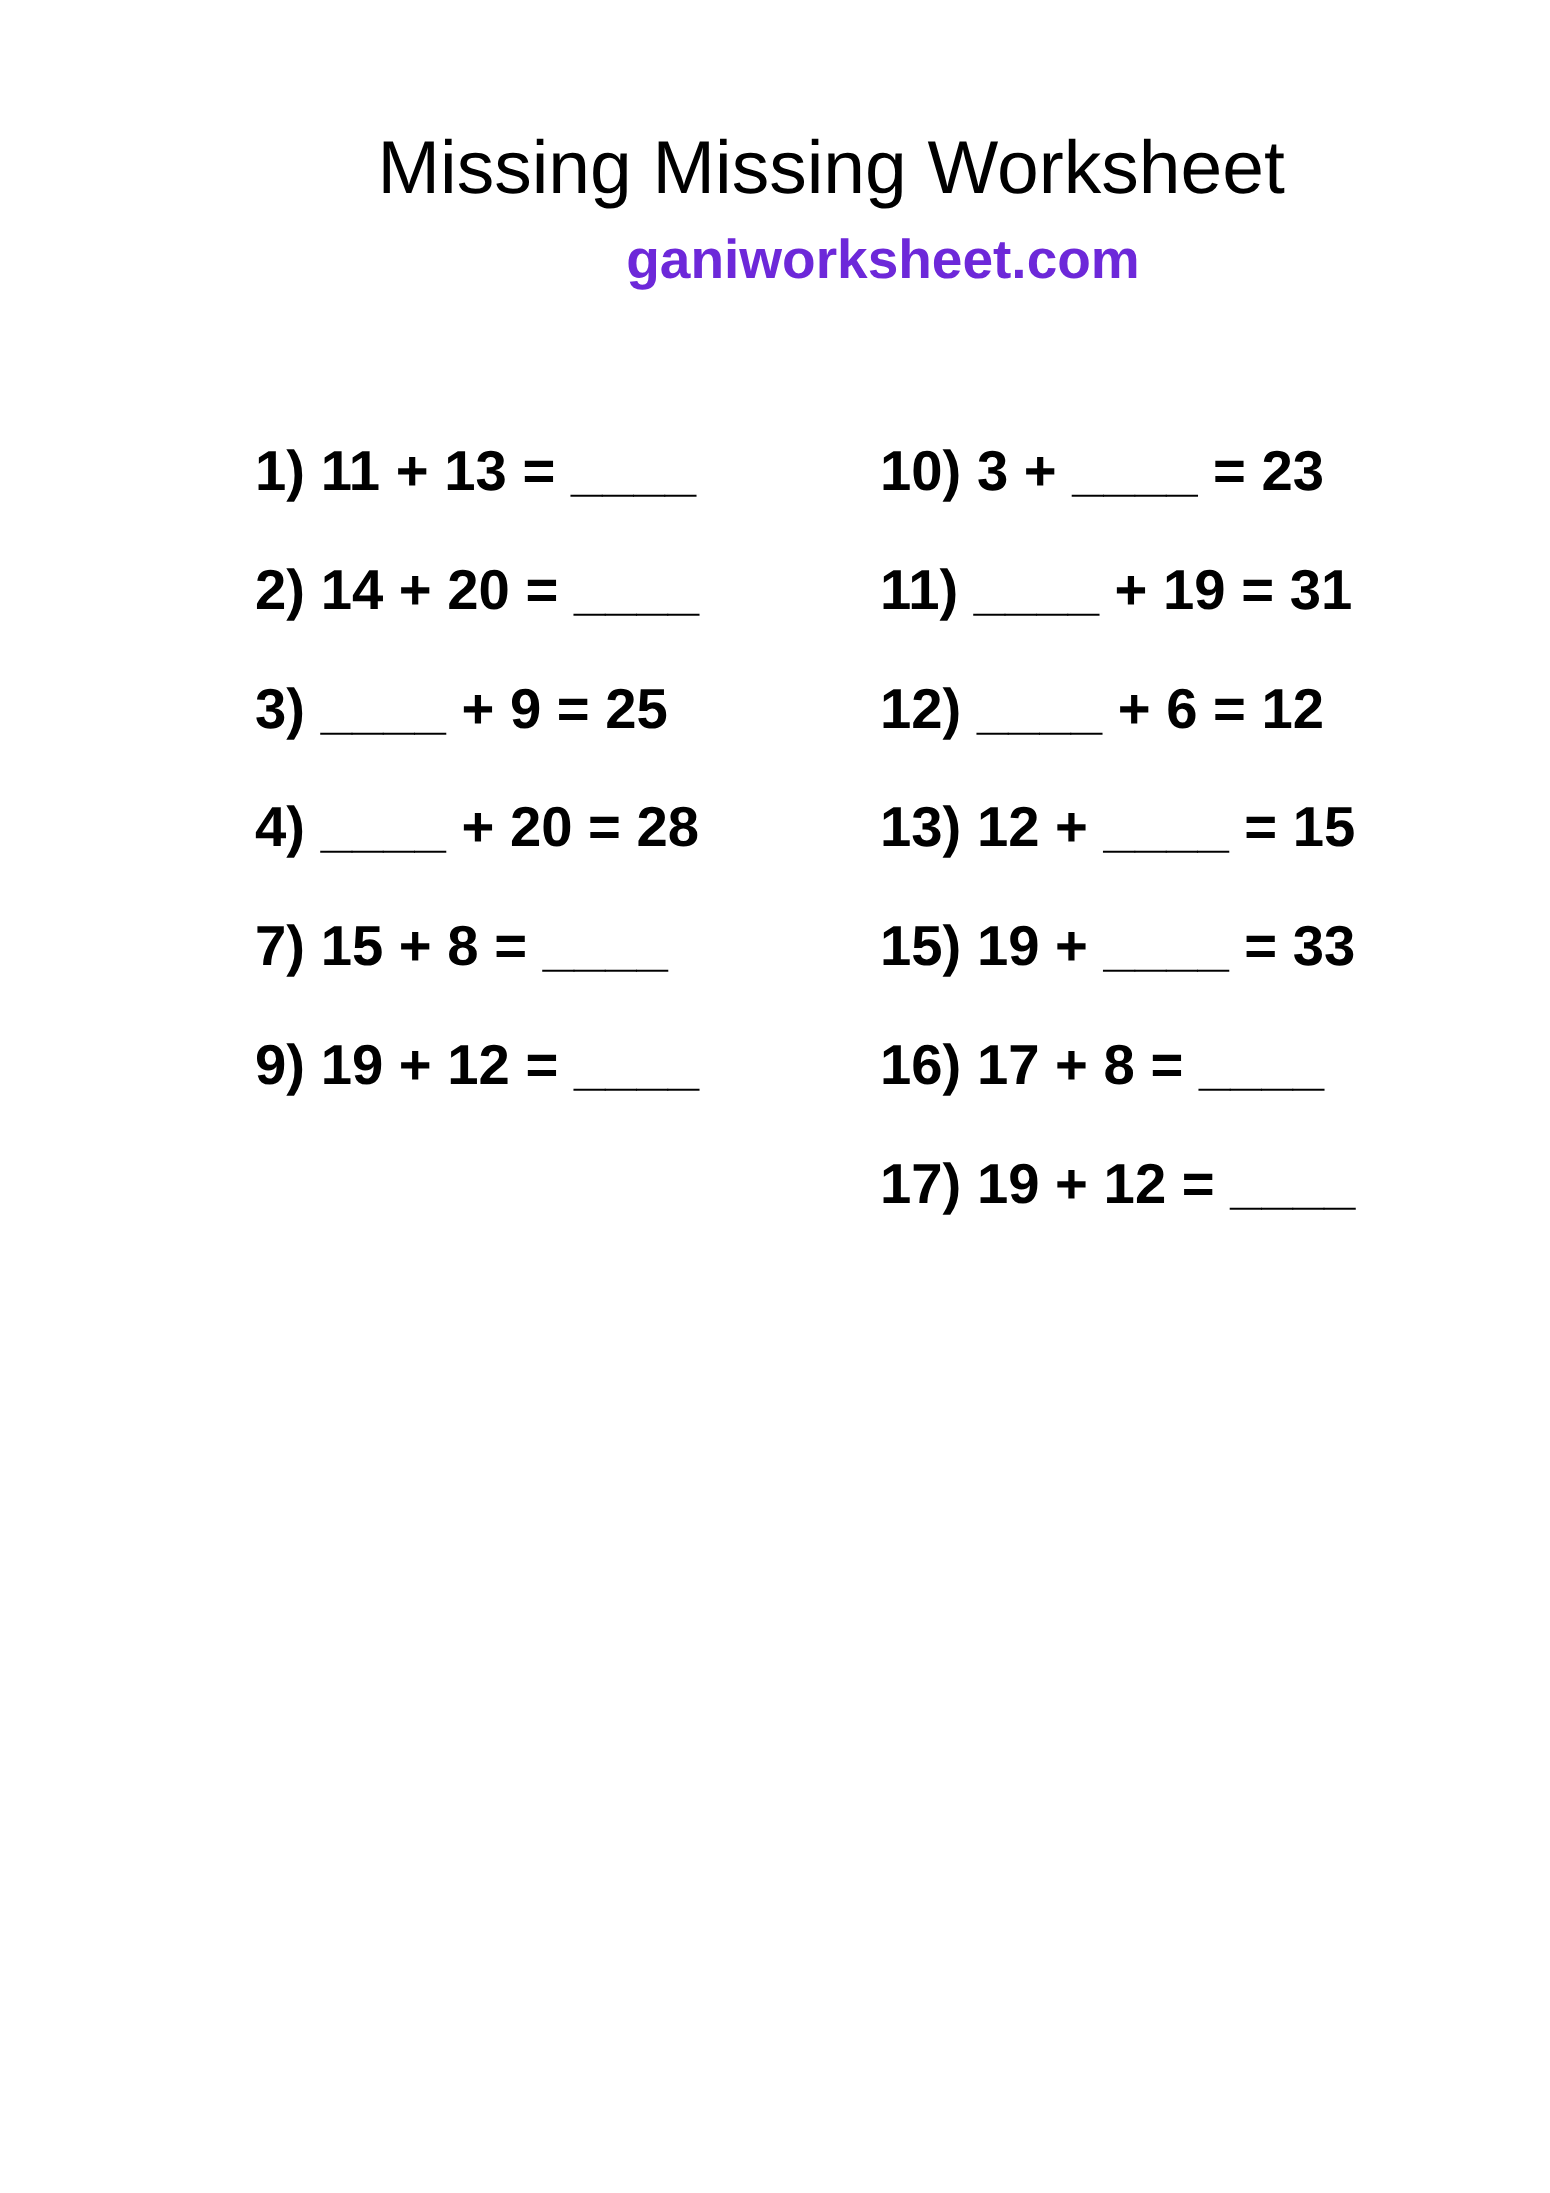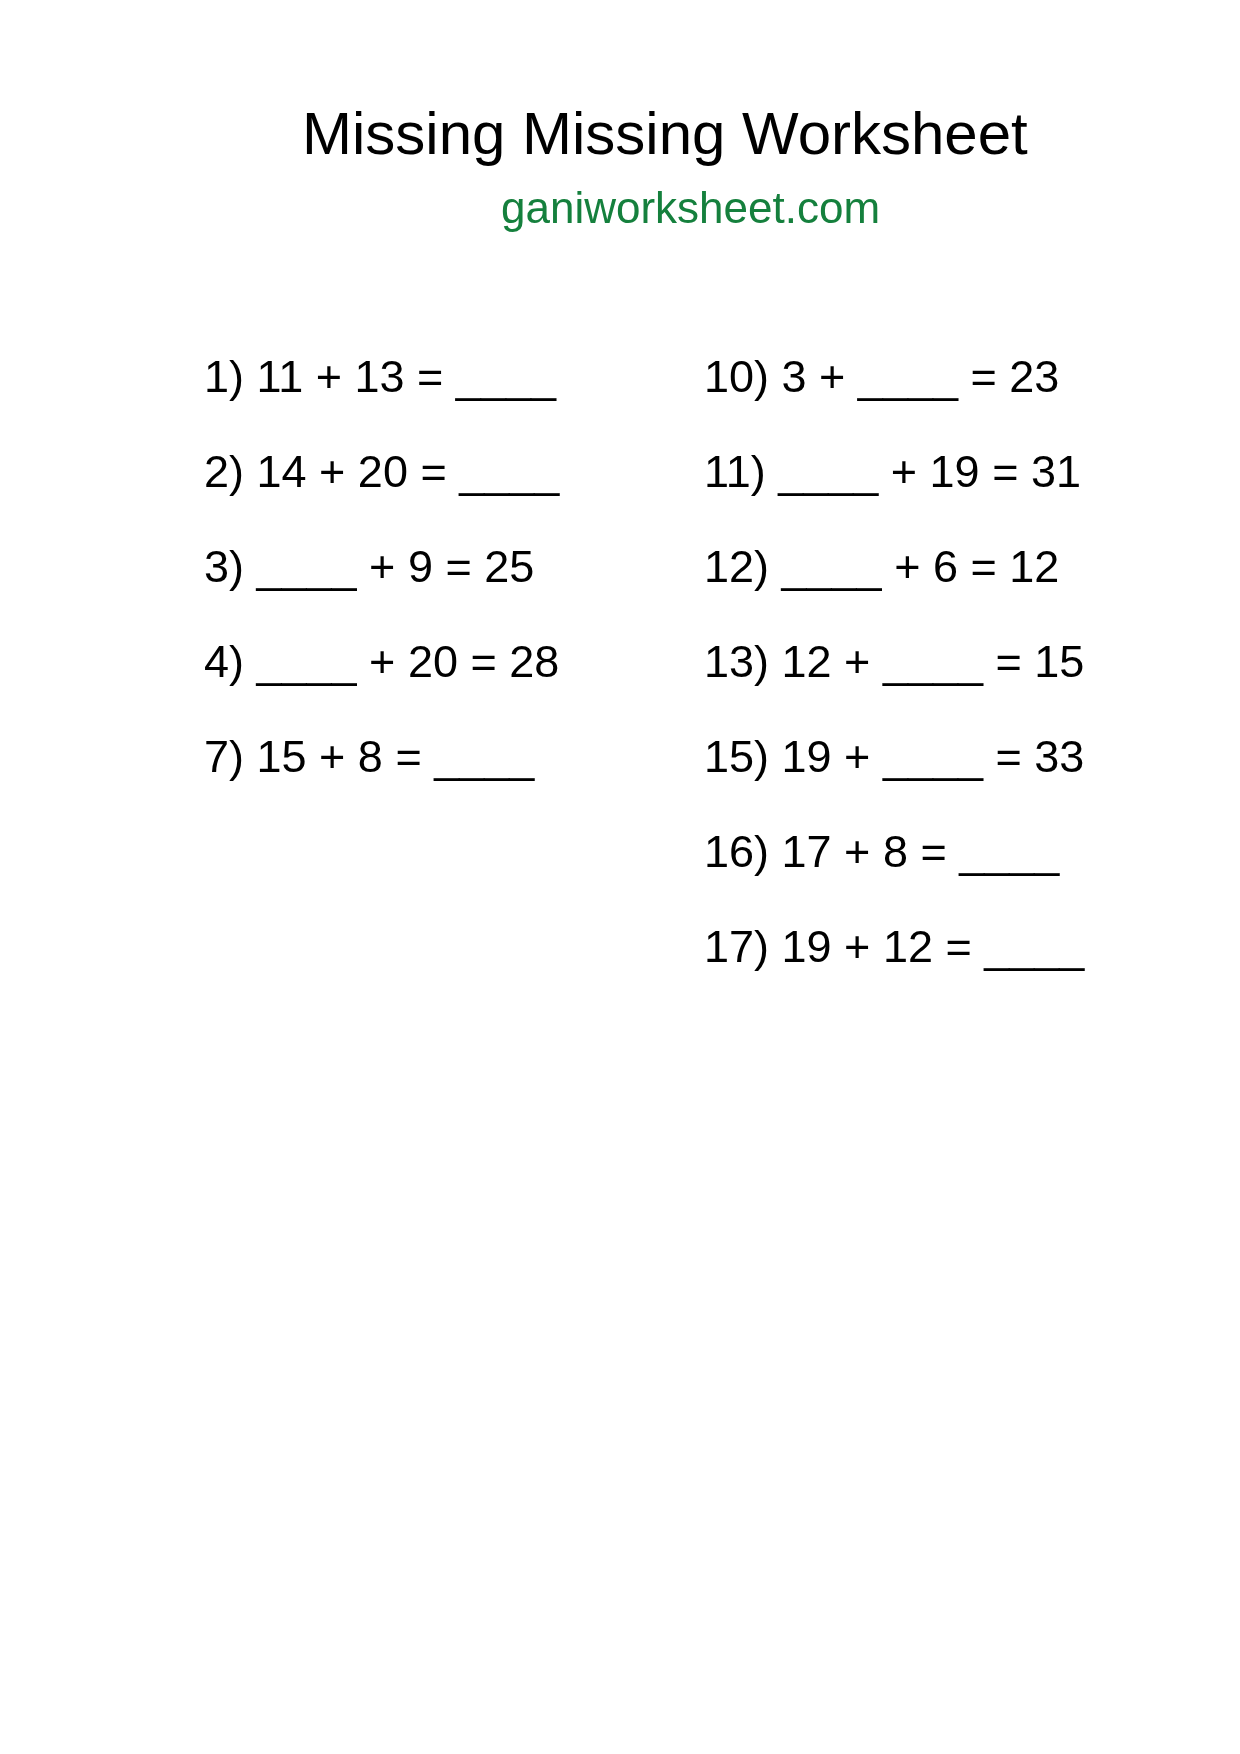--- a/index.html
+++ b/index.html
@@ -24,50 +24,53 @@
       white-space: nowrap;
       color: #000000;
     }
     .subtitle {
       position: absolute;
       left: 501px;
       top: 186px;
       font-size: 44px;
       line-height: 1;
       white-space: nowrap;
-      color: #15803d;
+      color: #6d28d9;
+      font-weight: bold;
     }
     .col {
       position: absolute;
       top: 354px;
       margin: 0;
       padding: 0;
       list-style: none;
     }
     .col-left { left: 204px; }
     .col-right { left: 704px; }
     .problem {
       height: 95px;
       font-size: 45px;
       line-height: 1;
       white-space: nowrap;
+      font-weight: bold;
     }
   </style>
 </head>
 <body>
 
 <div class="title">Missing Missing Worksheet</div>
 <div class="subtitle">ganiworksheet.com</div>
 
 <ol class="col col-left">
   <li class="problem">1) 11 + 13 = ____</li>
   <li class="problem">2) 14 + 20 = ____</li>
   <li class="problem">3) ____ + 9 = 25</li>
   <li class="problem">4) ____ + 20 = 28</li>
   <li class="problem">7) 15 + 8 = ____</li>
+  <li class="problem">9) 19 + 12 = ____</li>
 </ol>
 
 <ol class="col col-right">
   <li class="problem">10) 3 + ____ = 23</li>
   <li class="problem">11) ____ + 19 = 31</li>
   <li class="problem">12) ____ + 6 = 12</li>
   <li class="problem">13) 12 + ____ = 15</li>
   <li class="problem">15) 19 + ____ = 33</li>
   <li class="problem">16) 17 + 8 = ____</li>
   <li class="problem">17) 19 + 12 = ____</li>

